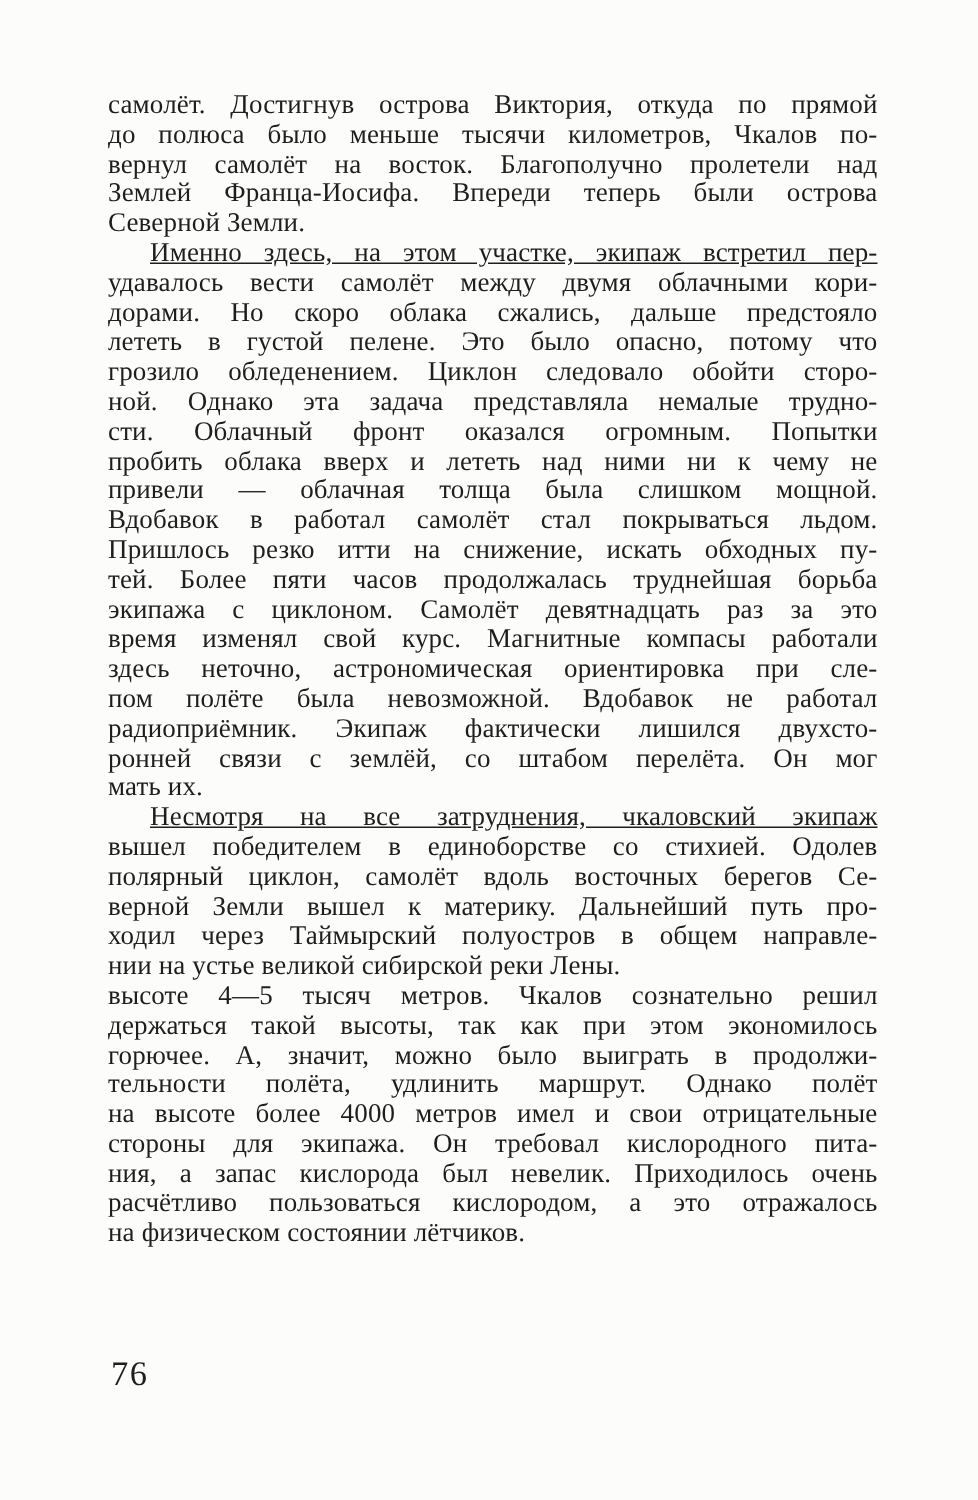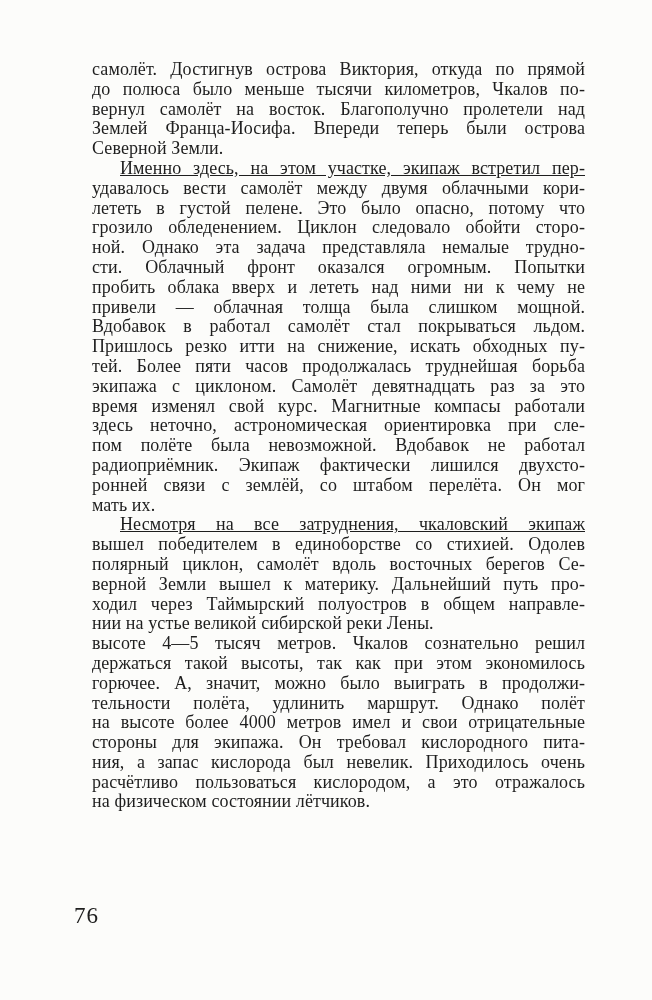--- a/index.html
+++ b/index.html
@@ -31,21 +31,20 @@
     line-height: 19.8px;
     letter-spacing: 0.1px;
   }
   .paragraph {
     margin: 0;
     padding: 0;
   }
   .line {
     text-align: justify;
     text-align-last: justify;
-    margin-left: 20px;
     -moz-text-align-last: justify;
   }
   .line.indent {
     text-indent: 28px;
     text-decoration: underline;
   }
   .line.last {
     text-align-last: left;
     -moz-text-align-last: left;
   }
@@ -66,20 +65,21 @@
       <div class="paragraph">
         <div class="line">самолёт. Достигнув острова Виктория, откуда по прямой</div>
         <div class="line">до полюса было меньше тысячи километров, Чкалов по-</div>
         <div class="line">вернул самолёт на восток. Благополучно пролетели над</div>
         <div class="line">Землей Франца-Иосифа. Впереди теперь были острова</div>
         <div class="line last">Северной Земли.</div>
       </div>
       <div class="paragraph">
         <div class="line indent">Именно здесь, на этом участке, экипаж встретил пер-</div>
         <div class="line">удавалось вести самолёт между двумя облачными кори-</div>
+        <div class="line">дорами. Но скоро облака сжались, дальше предстояло</div>
         <div class="line">лететь в густой пелене. Это было опасно, потому что</div>
         <div class="line">грозило обледенением. Циклон следовало обойти сторо-</div>
         <div class="line">ной. Однако эта задача представляла немалые трудно-</div>
         <div class="line">сти. Облачный фронт оказался огромным. Попытки</div>
         <div class="line">пробить облака вверх и лететь над ними ни к чему не</div>
         <div class="line">привели — облачная толща была слишком мощной.</div>
         <div class="line">Вдобавок в работал самолёт стал покрываться льдом.</div>
         <div class="line">Пришлось резко итти на снижение, искать обходных пу-</div>
         <div class="line">тей. Более пяти часов продолжалась труднейшая борьба</div>
         <div class="line">экипажа с циклоном. Самолёт девятнадцать раз за это</div>

